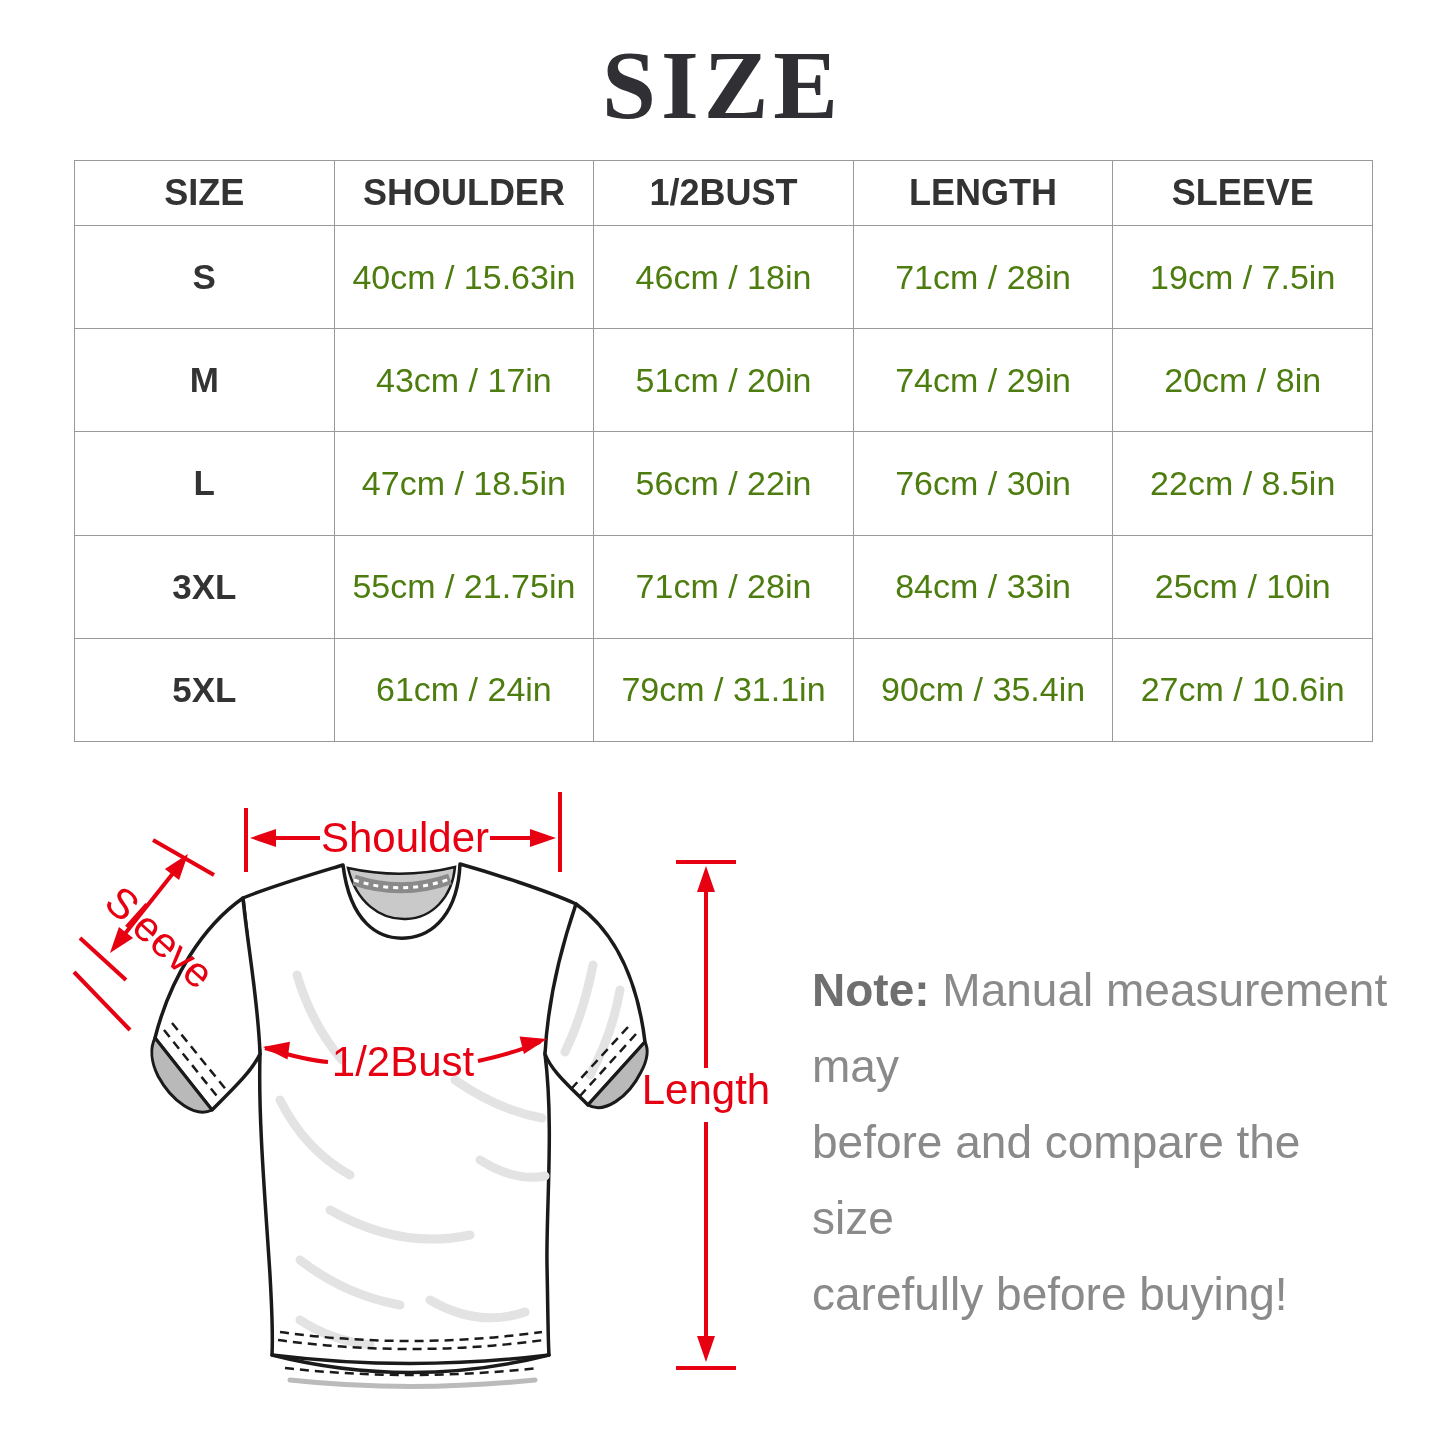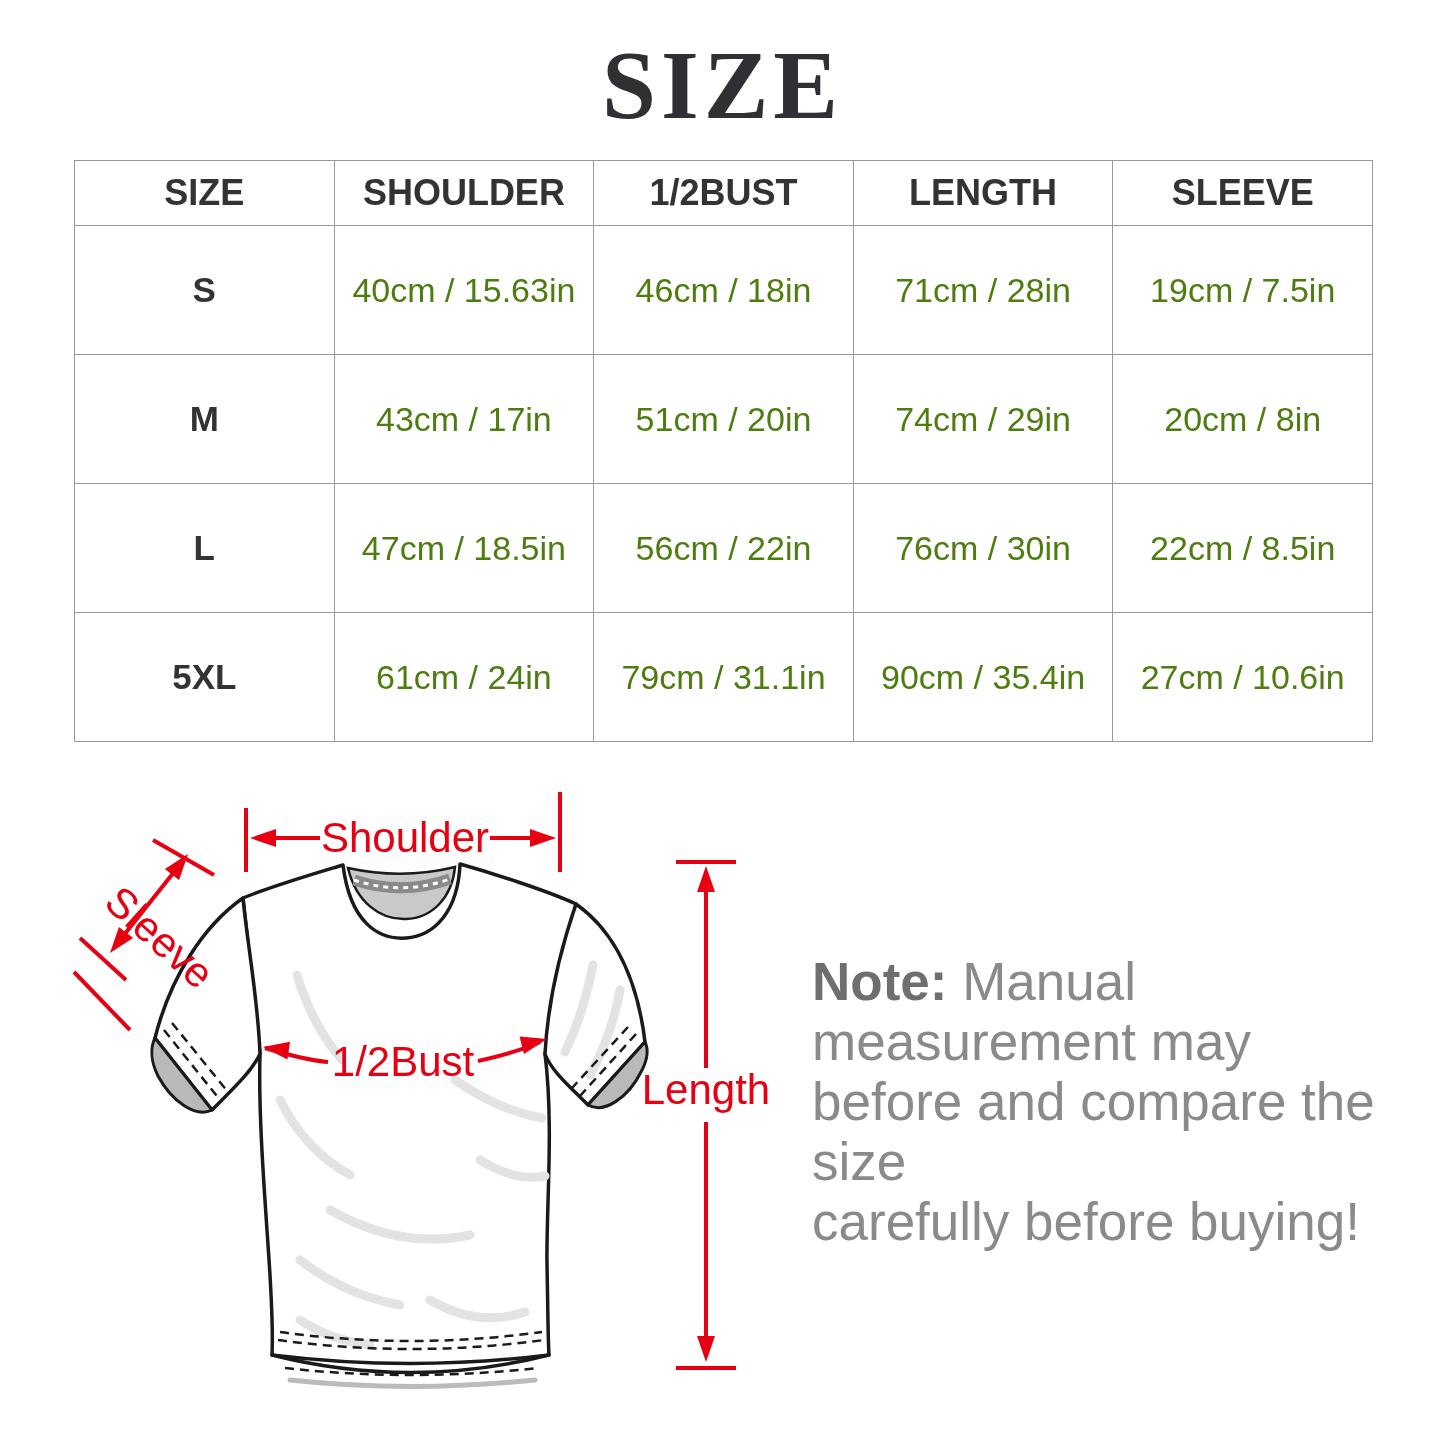--- a/index.html
+++ b/index.html
@@ -18,21 +18,21 @@
   .diagram-svg{position:absolute;left:0;top:780px;}
   .shirt-line{fill:#ffffff;stroke:#1a1a1a;stroke-width:3.5;stroke-linejoin:round;}
   .shirt-stroke{fill:none;stroke:#1a1a1a;stroke-width:3.5;stroke-linecap:round;}
   .cuff-gray{fill:#b9b9b9;stroke:#1a1a1a;stroke-width:3;stroke-linejoin:round;}
   .stitch{fill:none;stroke:#1a1a1a;stroke-width:2.5;stroke-dasharray:9 6;}
   .wrinkle{fill:none;stroke:#e3e3e3;stroke-width:9;stroke-linecap:round;}
   .red-line{fill:none;stroke:#e60012;stroke-width:4;stroke-linecap:butt;}
   .red-head{fill:#e60012;}
   .red-label{fill:#e60012;font-family:"Liberation Sans",sans-serif;font-size:42px;}
   .note{position:absolute;left:812px;top:952px;width:580px;
-        font-size:53px;line-height:60px;color:#8a8a8a;}
+        font-size:46px;line-height:76px;color:#8a8a8a;}
   .note b{color:#6f6f6f;}
 </style>
 </head>
 <body>
 
 <div class="page">
 
   <div class="title">SIZE</div>
 
   <table class="size-table">
@@ -59,20 +59,27 @@
         <td>51cm / 20in</td>
         <td>74cm / 29in</td>
         <td>20cm / 8in</td>
       </tr>
       <tr>
         <td class="size-col">L</td>
         <td>47cm / 18.5in</td>
         <td>56cm / 22in</td>
         <td>76cm / 30in</td>
         <td>22cm / 8.5in</td>
+      </tr>
+      <tr>
+        <td class="size-col">3XL</td>
+        <td>55cm / 21.75in</td>
+        <td>71cm / 28in</td>
+        <td>84cm / 33in</td>
+        <td>25cm / 10in</td>
       </tr>
       <tr>
         <td class="size-col">5XL</td>
         <td>61cm / 24in</td>
         <td>79cm / 31.1in</td>
         <td>90cm / 35.4in</td>
         <td>27cm / 10.6in</td>
       </tr>
     </tbody>
   </table>

